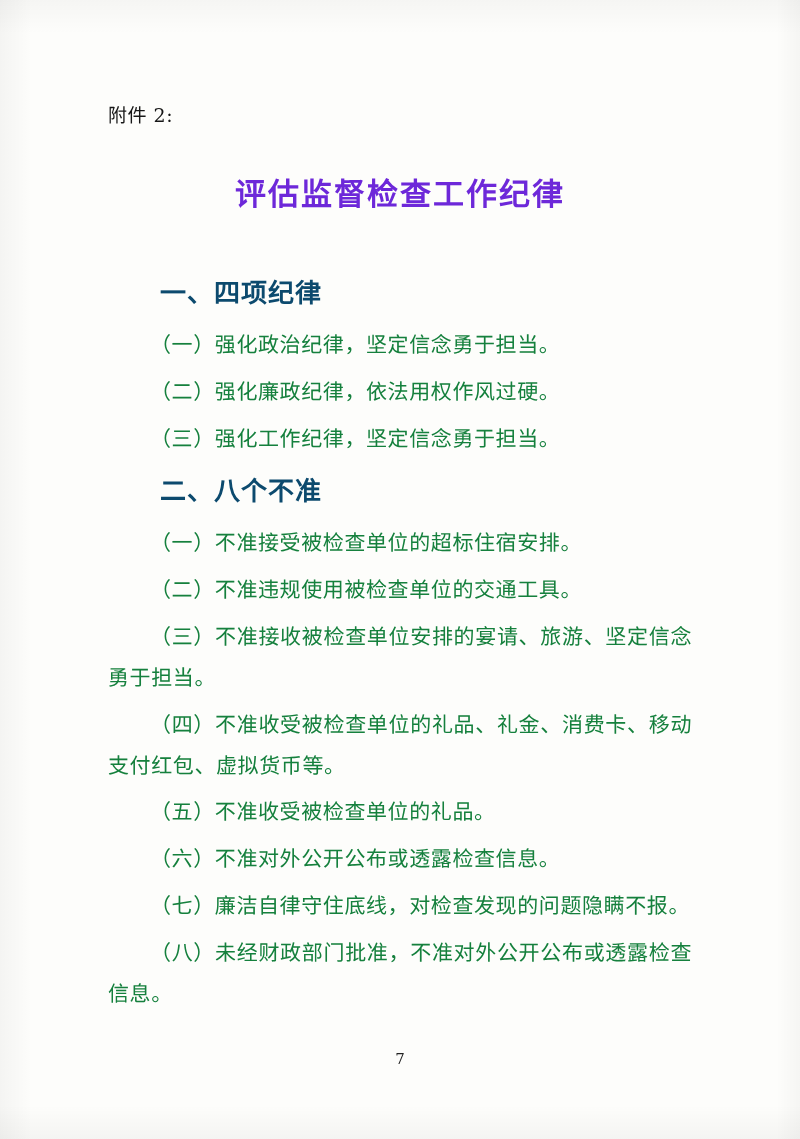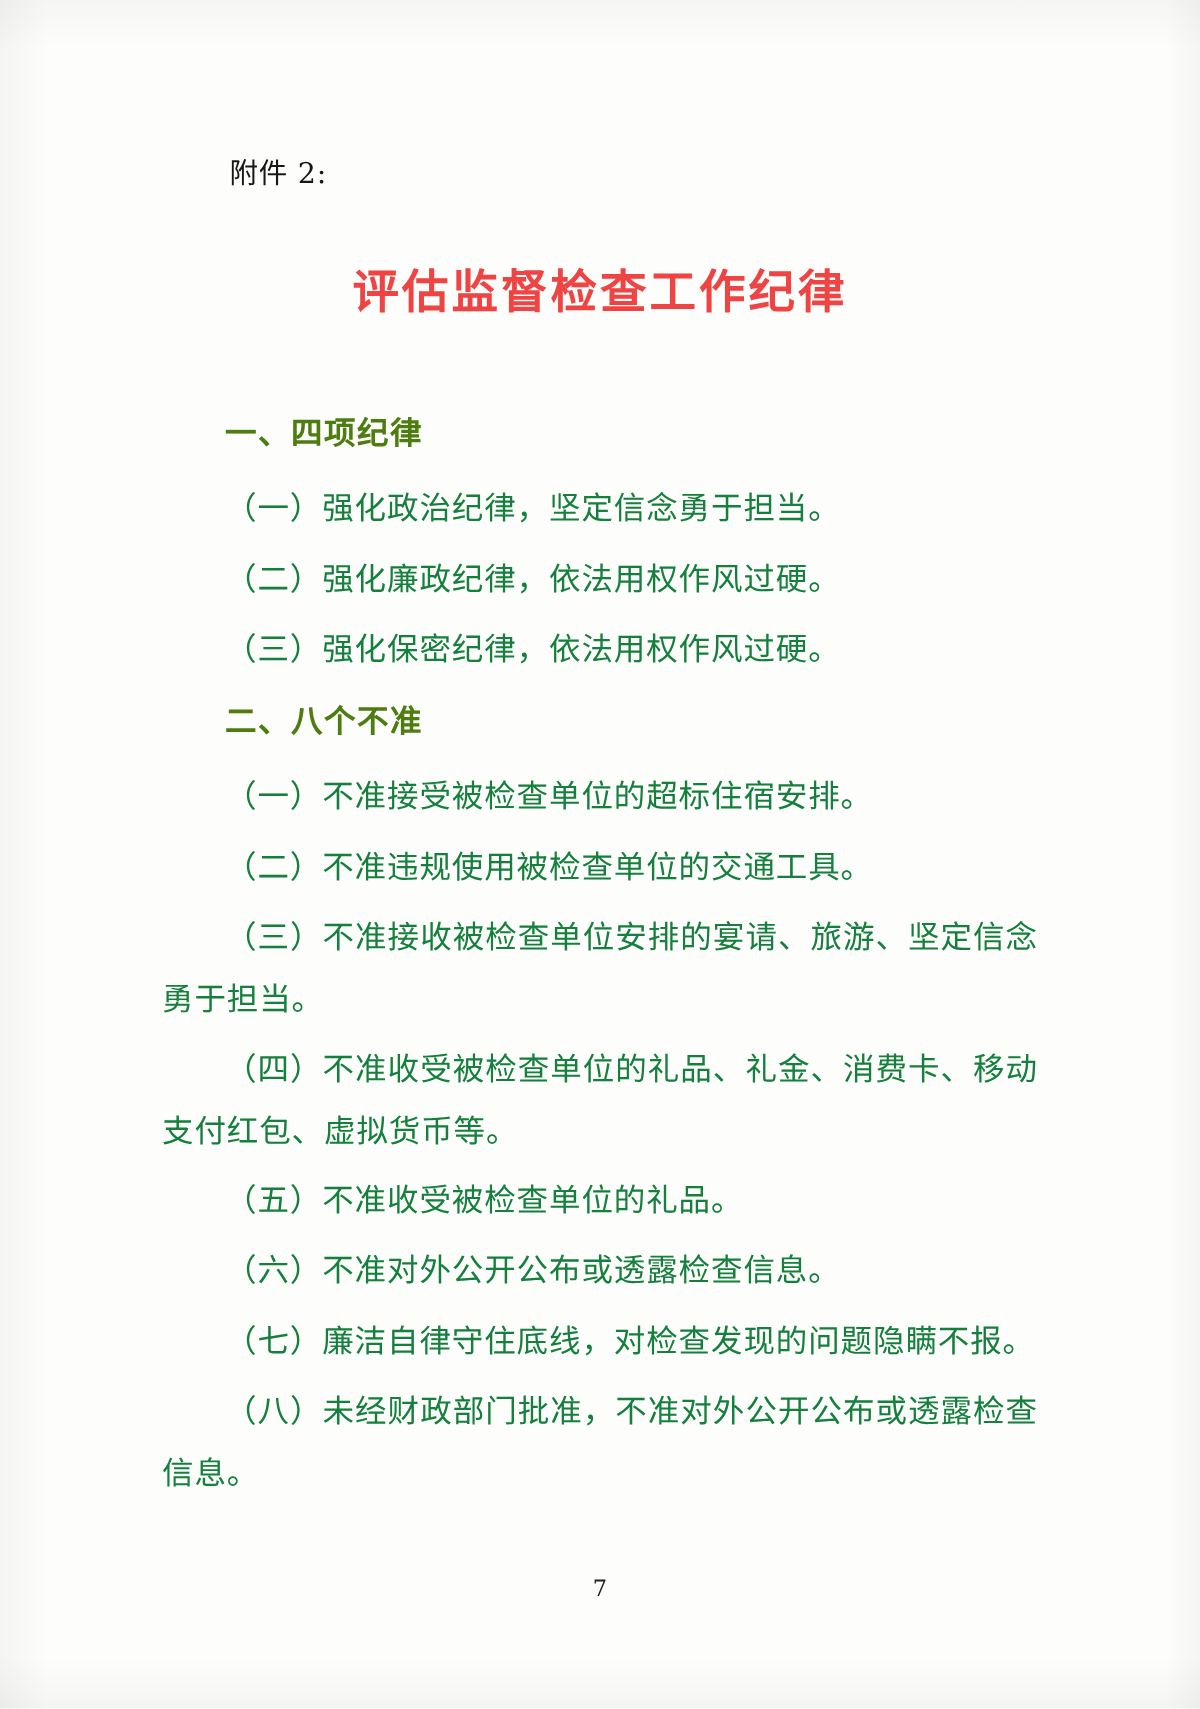--- a/index.html
+++ b/index.html
@@ -36,39 +36,38 @@
     position: absolute;
     left: 108px;
     right: 108px;
     top: 100px;
   }
   .attachment-label {
     font-size: 19px;
     letter-spacing: 0.5px;
     color: #171717;
     margin-bottom: 42px;
-    margin-left: 45px;
   }
   .doc-title {
     text-align: center;
     font-size: 31px;
     font-weight: bold;
     letter-spacing: 2px;
-    color: #ef4444;
+    color: #6d28d9;
     margin: 0 0 58px 0;
     font-family: "DejaVu Sans", "Liberation Sans", sans-serif;
   }
   .section-heading {
-    font-size: 21px;
+    font-size: 26px;
     font-weight: bold;
     text-indent: 2em;
     letter-spacing: 1px;
     margin: 0 0 16px 0;
-    color: #4d7c0f;
-    font-family: Liberation Mono, monospace;
+    color: #0c4a6e;
+    font-family: Liberation Serif, serif;
   }
   .para {
     font-size: 21px;
     line-height: 1.95;
     text-indent: 2em;
     letter-spacing: 0.6px;
     margin: 0 0 6px 0;
     color: #15803d;
     text-align: justify;
   }
@@ -93,21 +92,21 @@
   <div class="content">
 
     <div class="attachment-label">附件 2:</div>
 
     <h1 class="doc-title">评估监督检查工作纪律</h1>
 
     <div class="section-block">
       <div class="section-heading">一、四项纪律</div>
       <p class="para">（一）强化政治纪律，坚定信念勇于担当。</p>
       <p class="para">（二）强化廉政纪律，依法用权作风过硬。</p>
-      <p class="para">（三）强化保密纪律，依法用权作风过硬。</p>
+      <p class="para">（三）强化工作纪律，坚定信念勇于担当。</p>
     </div>
 
     <div class="section-block">
       <div class="section-heading">二、八个不准</div>
       <p class="para">（一）不准接受被检查单位的超标住宿安排。</p>
       <p class="para">（二）不准违规使用被检查单位的交通工具。</p>
       <p class="para">（三）不准接收被检查单位安排的宴请、旅游、坚定信念勇于担当。</p>
       <p class="para">（四）不准收受被检查单位的礼品、礼金、消费卡、移动支付红包、虚拟货币等。</p>
       <p class="para">（五）不准收受被检查单位的礼品。</p>
       <p class="para">（六）不准对外公开公布或透露检查信息。</p>

